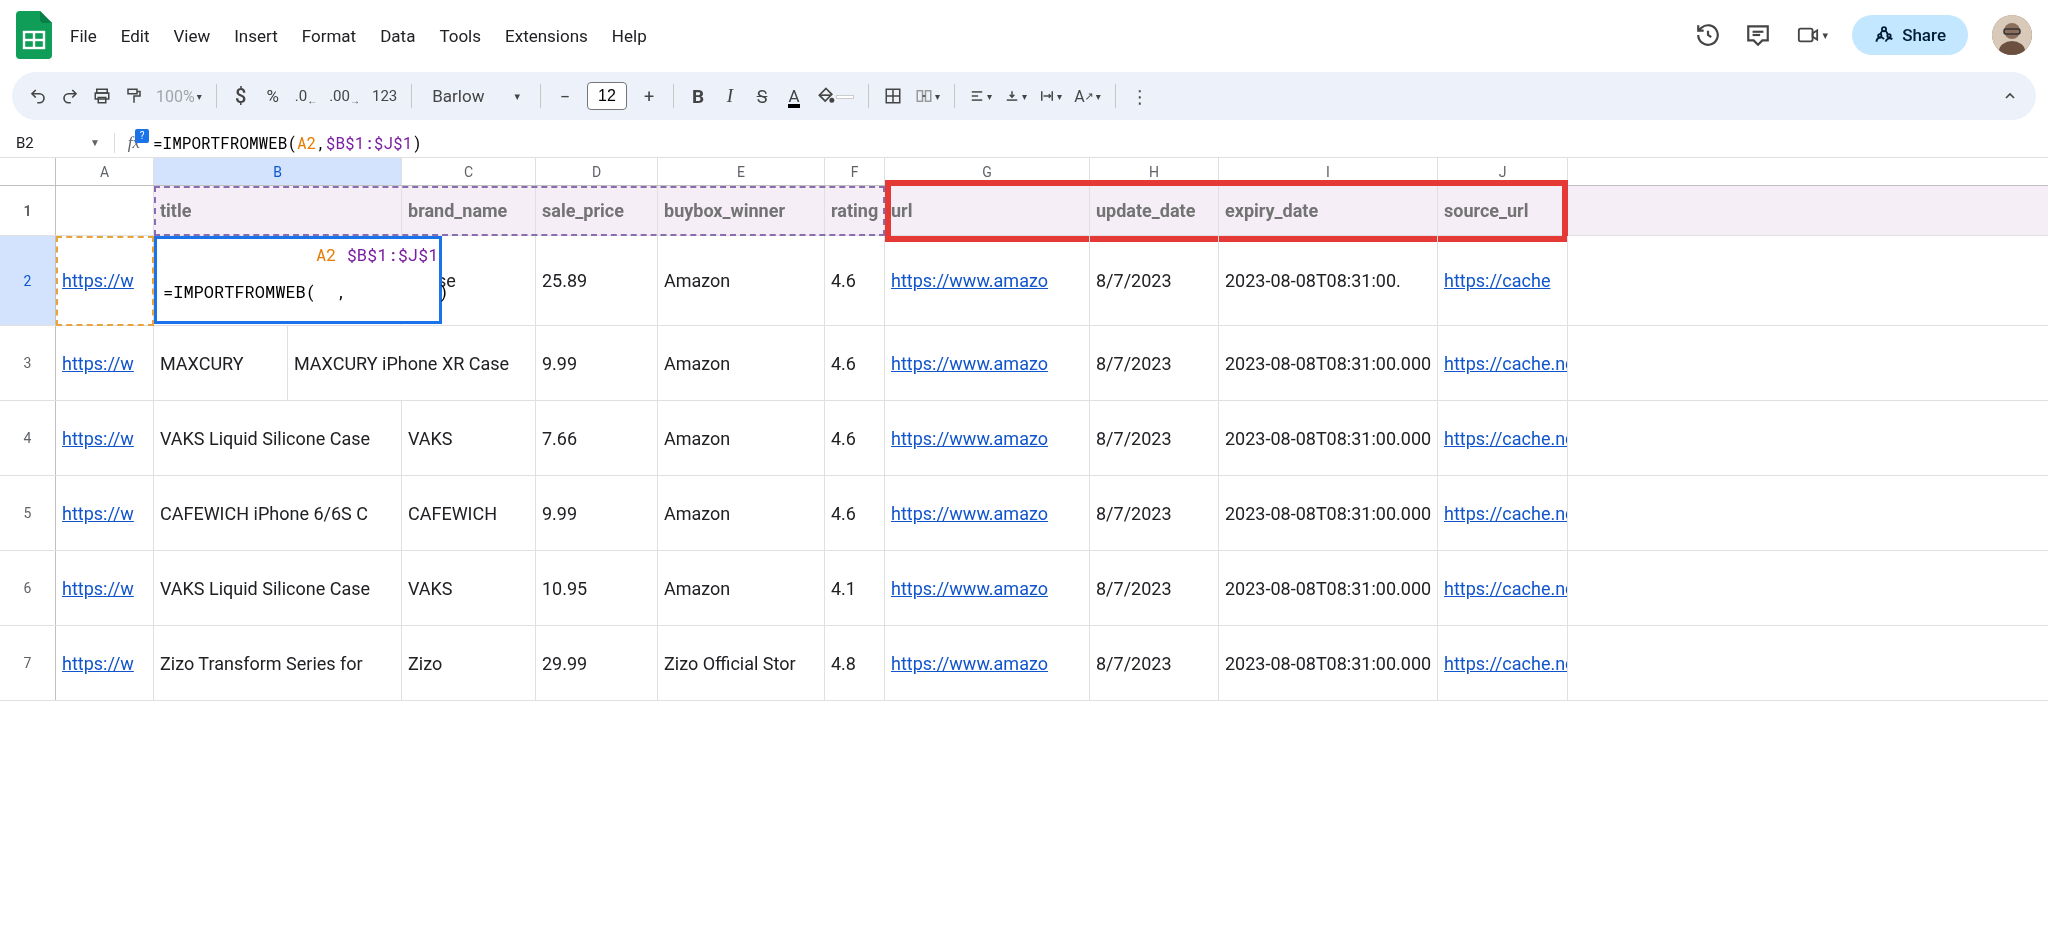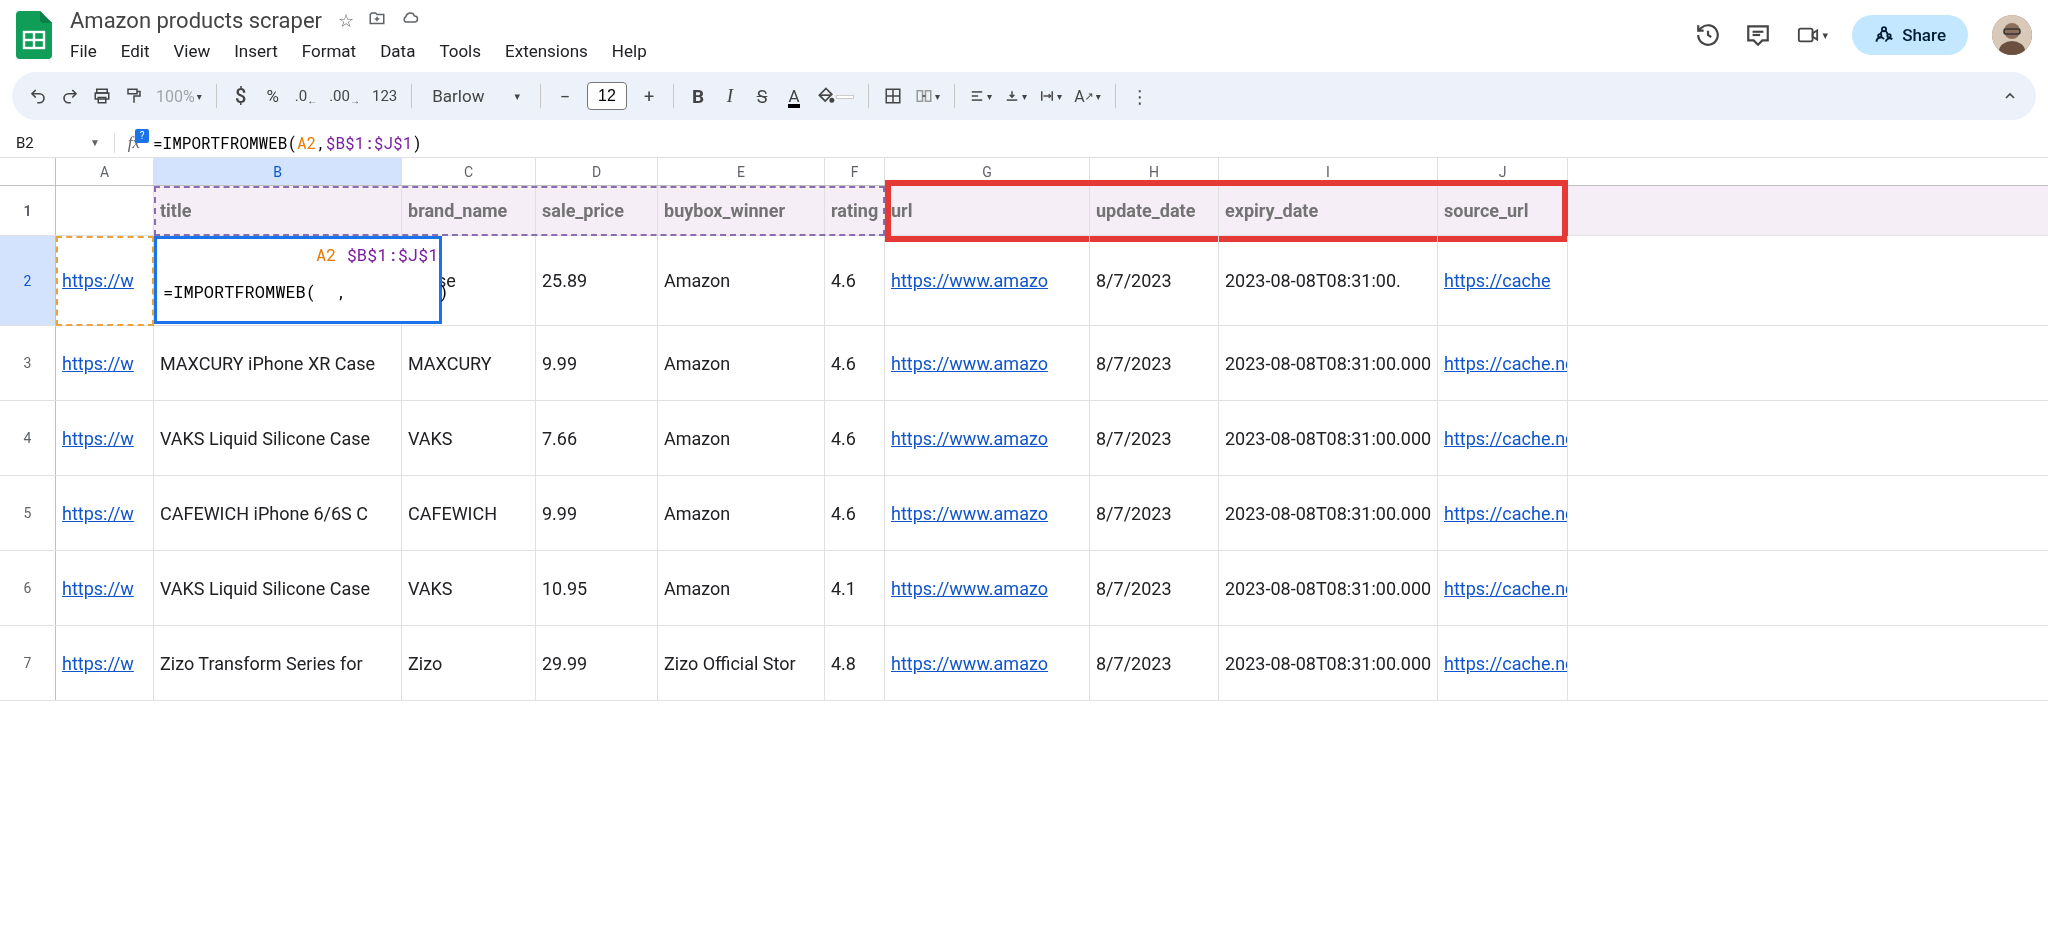--- a/index.html
+++ b/index.html
@@ -81,37 +81,20 @@
   <div class="logo">
     <svg width="36" height="48" viewBox="0 0 36 48">
         <path fill="#0f9d58" d="M4 0h20l12 12v32a4 4 0 0 1-4 4H4a4 4 0 0 1-4-4V4a4 4 0 0 1 4-4z"></path>
         <path fill="#087f46" d="M24 0l12 12H28a4 4 0 0 1-4-4V0z"></path>
         <rect x="8" y="21" width="20" height="16" fill="none" stroke="#fff" stroke-width="2.4"></rect>
         <line x1="8" y1="29" x2="28" y2="29" stroke="#fff" stroke-width="2.4"></line>
         <line x1="18" y1="21" x2="18" y2="37" stroke="#fff" stroke-width="2.4"></line>
       </svg>
   </div>
   <div class="title-area">
-    <div class="title-row">
-      <span class="doc-title">Amazon products scraper</span>
-      <div class="title-icons">
-        <span>☆</span>
-        <span>
-            <svg width="18" height="18" viewBox="0 0 24 24" fill="none" stroke="#5f6368" stroke-width="2">
-              <path d="M3 6l2-2h5l2 2h9v12H3z"></path>
-              <path d="M12 9v6M9 12h6"></path>
-            </svg>
-          </span>
-        <span>
-            <svg width="20" height="18" viewBox="0 0 24 24" fill="none" stroke="#5f6368" stroke-width="2">
-              <path d="M18 16a4 4 0 0 0 0-8 6 6 0 0 0-11.5 1A4 4 0 0 0 6 16z"></path>
-            </svg>
-          </span>
-      </div>
-    </div>
     <div class="menu-row">
       <span class="menu-item">File</span>
       <span class="menu-item">Edit</span>
       <span class="menu-item">View</span>
       <span class="menu-item">Insert</span>
       <span class="menu-item">Format</span>
       <span class="menu-item">Data</span>
       <span class="menu-item">Tools</span>
       <span class="menu-item">Extensions</span>
       <span class="menu-item">Help</span>
@@ -345,22 +328,22 @@
         <div class="cell c-I">2023-08-08T08:31:00.</div>
         <div class="cell c-J">
           <span class="link">https://cache</span>
         </div>
       </div>
       <div class="row data-row">
         <div class="rh">3</div>
         <div class="cell c-A">
           <span class="link">https://w</span>
         </div>
+        <div class="cell c-C">MAXCURY</div>
         <div class="cell c-B">MAXCURY iPhone XR Case</div>
-        <div class="cell c-C">MAXCURY</div>
         <div class="cell c-D">9.99</div>
         <div class="cell c-E">Amazon</div>
         <div class="cell c-F">4.6</div>
         <div class="cell c-G">
           <span class="link">https://www.amazo</span>
         </div>
         <div class="cell c-H">8/7/2023</div>
         <div class="cell c-I">2023-08-08T08:31:00.000</div>
         <div class="cell c-J">
           <span class="link">https://cache.nd</span>

